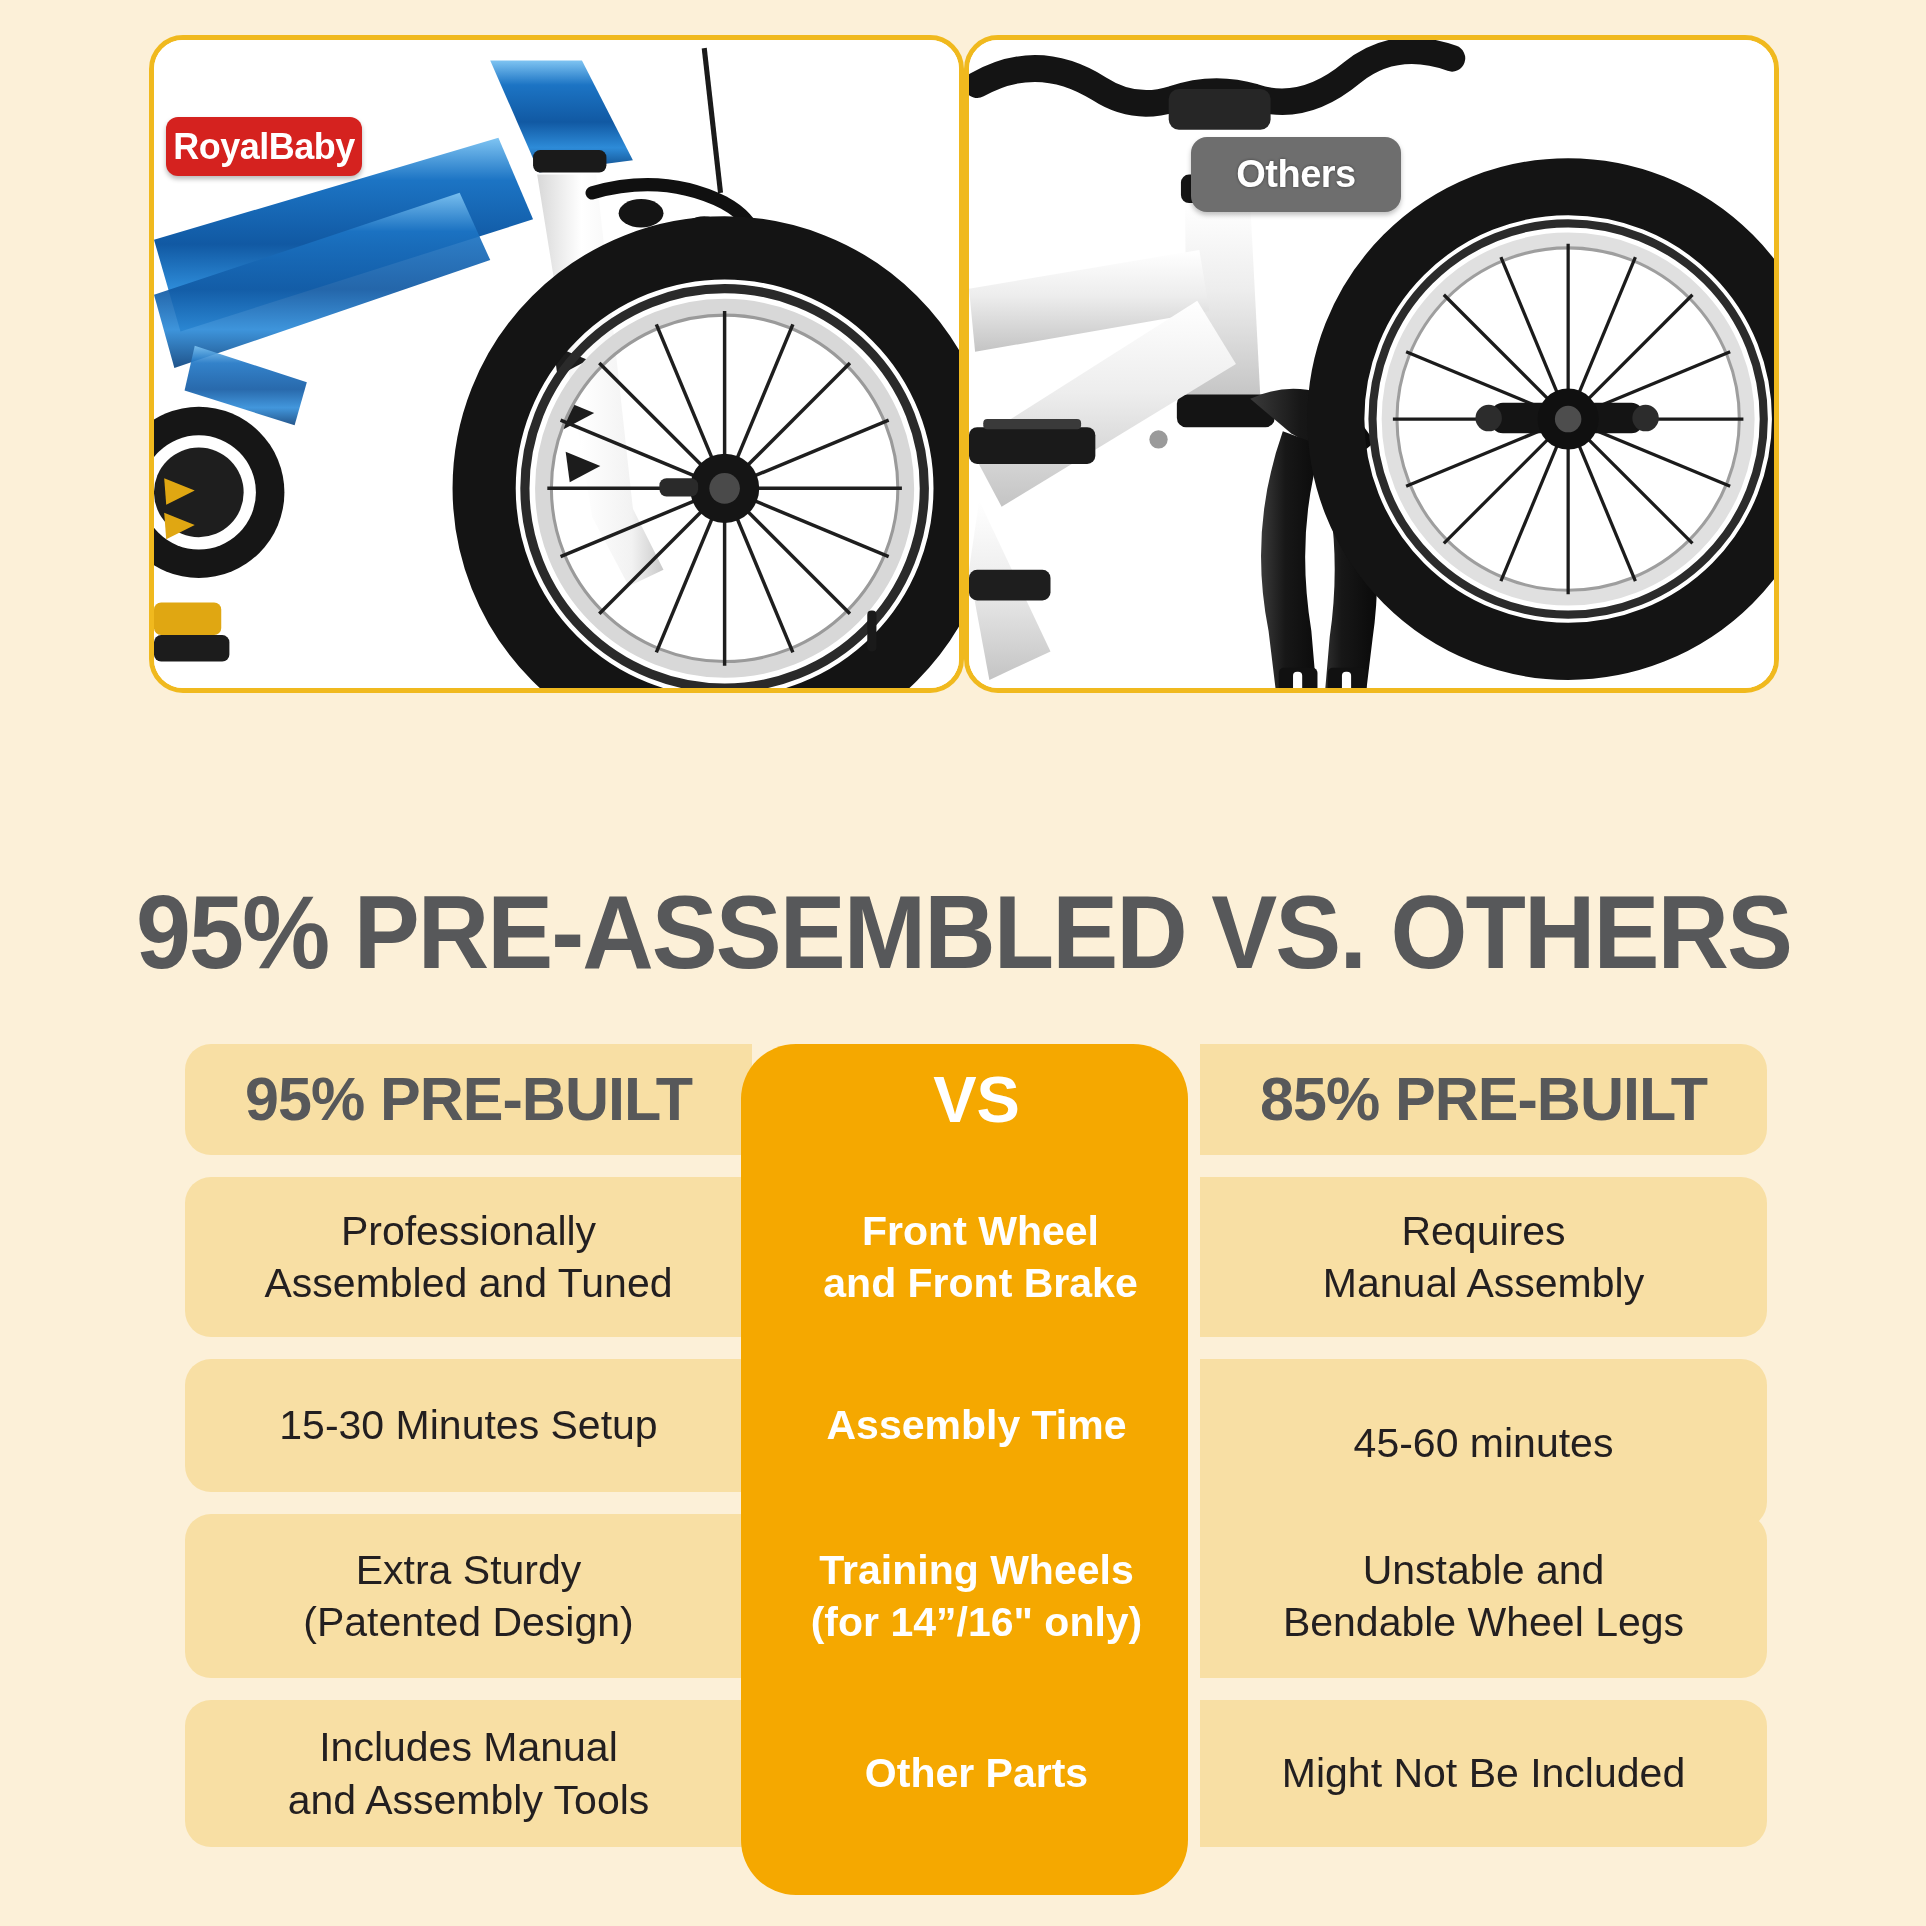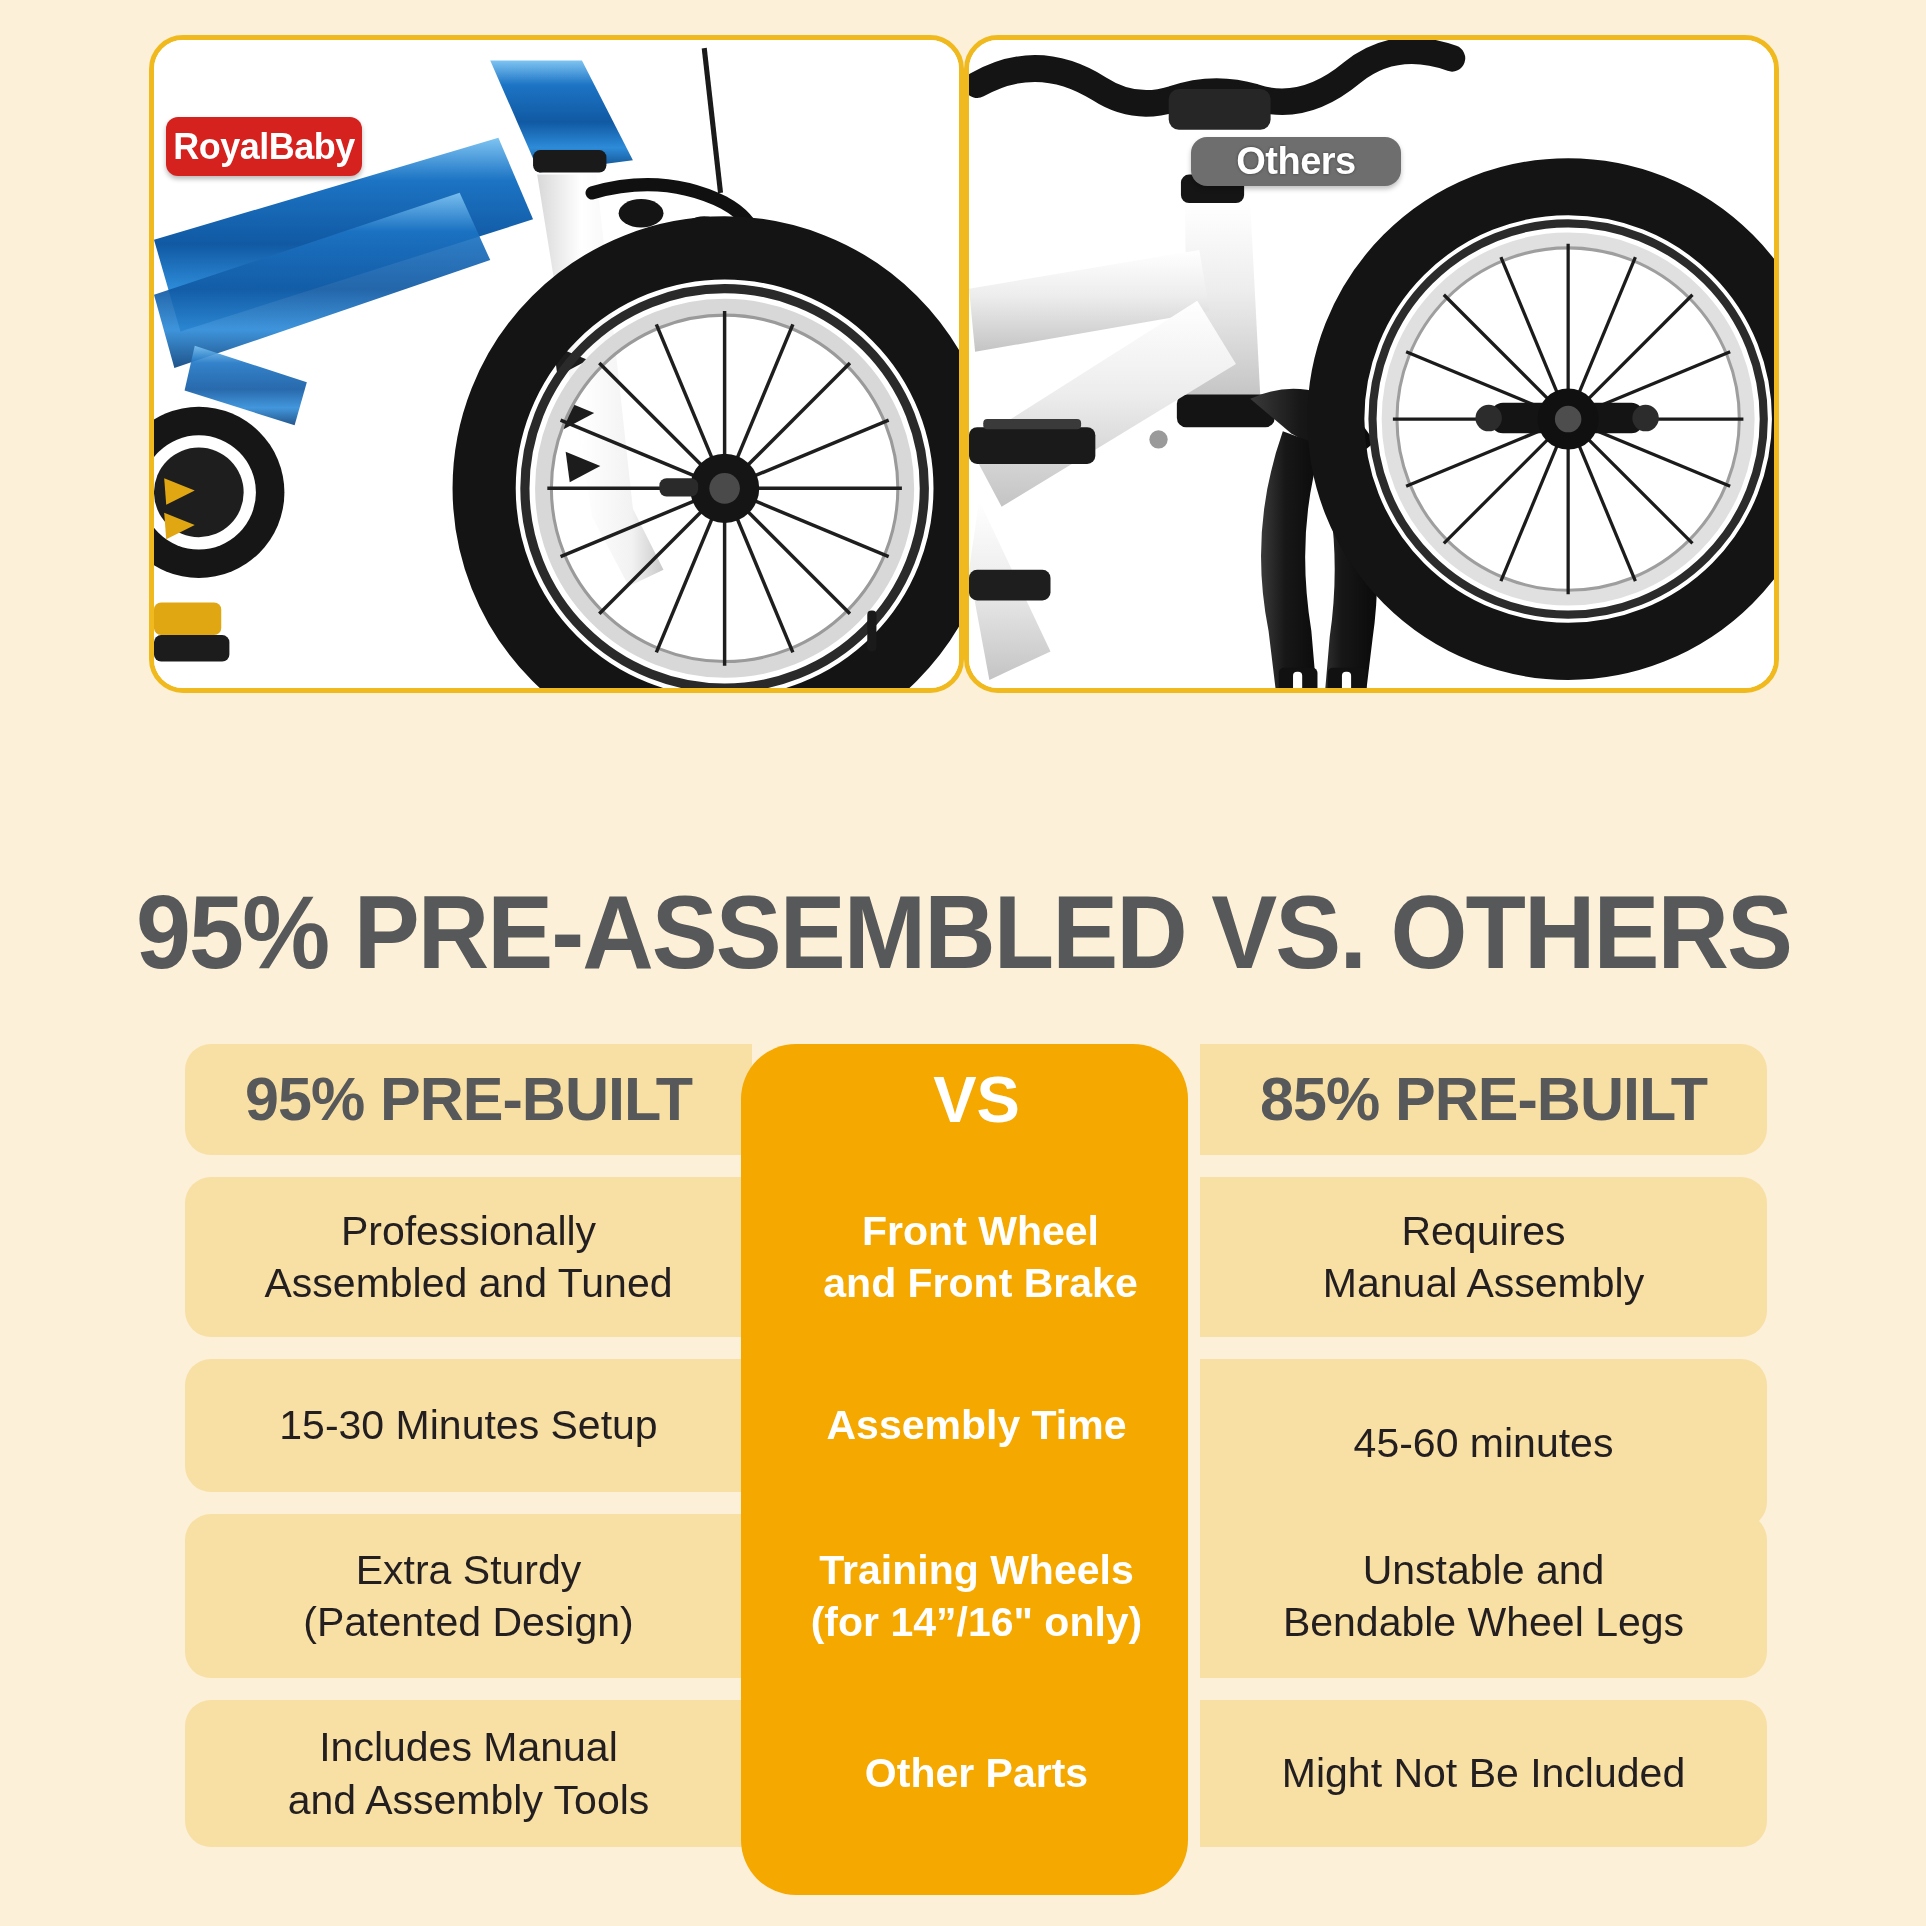--- a/index.html
+++ b/index.html
@@ -17,21 +17,21 @@
             display:flex; }
   .photo-panel { flex:1; position:relative; background:#FFFFFF;
                  border:5px solid #F0B91E; border-radius:34px; overflow:hidden; }
 
   .badge { position:absolute; z-index:12; display:flex; align-items:center;
            justify-content:center; font-weight:bold; color:#FFFFFF;
            letter-spacing:-0.5px; }
   .badge-royal { left:12px; top:77px; width:196px; height:59px;
                  background:#D5221F; border-radius:12px; font-size:36px;
                  box-shadow:0 3px 5px rgba(0,0,0,.28); }
-  .badge-others { left:222px; top:97px; width:210px; height:49px;
+  .badge-others { left:222px; top:97px; width:210px; height:75px;
                   background:#6E6E6E; border-radius:16px; font-size:38px;
                   text-shadow:0 0 3px rgba(0,0,0,.45);
                   box-shadow:0 3px 5px rgba(0,0,0,.25); }
 
   .photo-art { position:absolute; inset:0; }
 
   
   .title { position:absolute; left:0; top:881px; width:1927px; text-align:center;
            font-size:103px; font-weight:bold; color:#57585A;
            letter-spacing:-2px; line-height:1; transform:scaleX(0.96);

